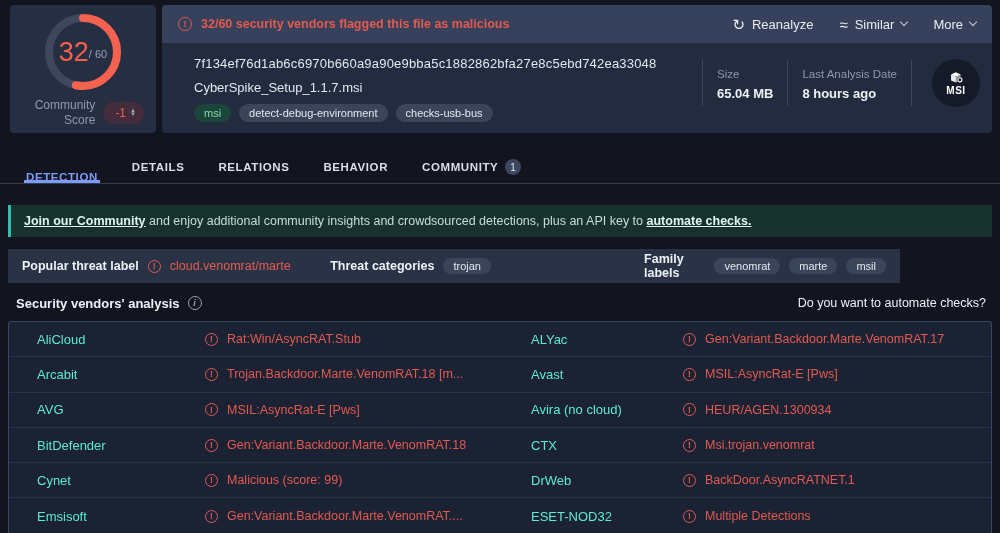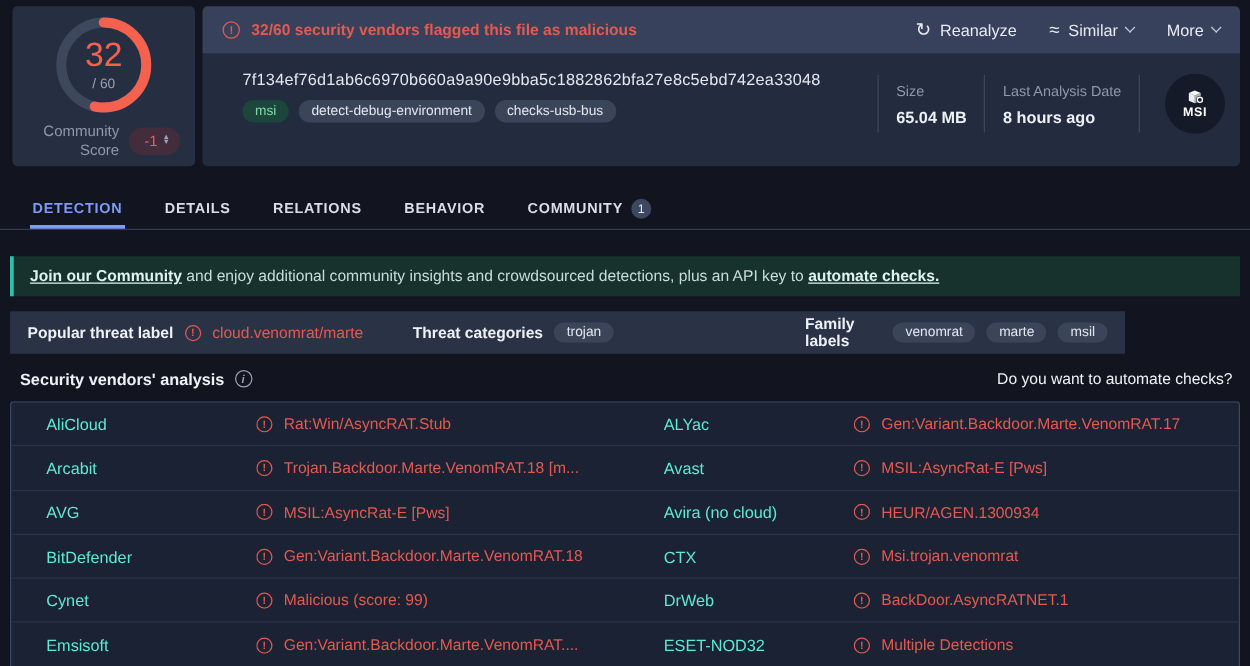--- a/index.html
+++ b/index.html
@@ -10,21 +10,21 @@
     color:#e3e7ef;
     position:relative;
   }
   
   .score-card {
     position:absolute; left:10px; top:5px; width:146px; height:128px;
     background:#262e42; border-radius:4px; padding-top:5px;
   }
   .gauge { position:relative; width:84px; height:84px; margin:0 auto; }
   .gauge svg { position:absolute; inset:0; }
-  .gauge-text { position:absolute; inset:0; display:flex; flex-direction:column; align-items:center; justify-content:center; }
+  .gauge-text { position:absolute; inset:0; display:flex; flex-direction:row; align-items:center; justify-content:center; }
   .gauge-value { font-size:27px; color:#f4614f; line-height:1; }
   .gauge-total { font-size:11px; color:#9aa3b6; margin-top:3px; }
   .community-row { display:flex; align-items:center; justify-content:flex-end; padding:4px 12px 0 0; gap:8px; }
   .community-label { font-size:12px; color:#8f98ac; text-align:right; line-height:1.25; }
   .community-pill {
     display:flex; align-items:center; gap:4px;
     background:#432c3c; border-radius:13px; padding:4px 8px 4px 12px; cursor:pointer;
   }
   .community-pill .val { color:#ef5c50; font-size:12px; }
   .steppers { display:flex; flex-direction:column; line-height:0.62; }
@@ -75,21 +75,21 @@
   .msi-badge .msi-label { color:#ffffff; font-size:10px; font-weight:bold; letter-spacing:0.5px; margin-top:-1px; }
   
   .tabbar {
     position:absolute; left:0; top:151px; width:1000px; height:33px;
     border-bottom:1px solid #343c52; display:flex; gap:30px; padding-left:24px;
   }
   .tab {
     font-size:11.5px; font-weight:bold; letter-spacing:0.6px; color:#d9deea;
     display:flex; align-items:center; gap:7px; padding:0 2px; cursor:pointer;
   }
-  .tab.active { color:#7d9bf7; box-shadow:inset 0 -3px 0 #7d9bf7; }
+  .tab.active { color:#7d9bf7; box-shadow:inset 0 -3px 0 #7d9bf7;align-items:flex-end; }
   .tab-badge {
     width:16px; height:16px; border-radius:50%; background:#3e4760;
     color:#e3e7f0; font-size:10px; font-weight:normal;
     display:inline-flex; align-items:center; justify-content:center;
   }
   
   .community-banner {
     position:absolute; left:8px; top:205px; width:984px; height:32px;
     background:#17312d; border-left:3px solid #2fbfae;
     display:flex; align-items:center; padding:0 13px;
@@ -177,20 +177,21 @@
         <span class="chev"></span>
       </div>
       <div class="action-btn">
         <span>More</span>
         <span class="chev"></span>
       </div>
     </div>
   </div>
   <div class="file-info">
     <div class="file-hash">7f134ef76d1ab6c6970b660a9a90e9bba5c1882862bfa27e8c5ebd742ea33048</div>
+    <div class="file-name">CyberSpike_Setup_1.1.7.msi</div>
     <div class="tag-row">
       <span class="tag green">msi</span>
       <span class="tag">detect-debug-environment</span>
       <span class="tag">checks-usb-bus</span>
     </div>
     <div class="meta">
       <div class="vsep"></div>
       <div class="meta-col">
         <span class="meta-label">Size</span>
         <span class="meta-value">65.04 MB</span>

